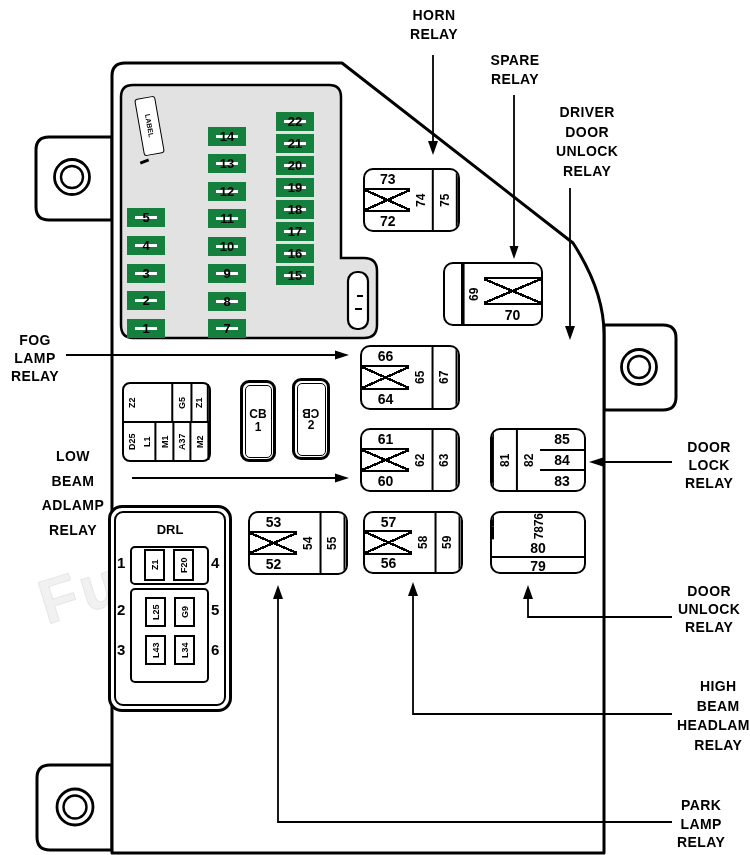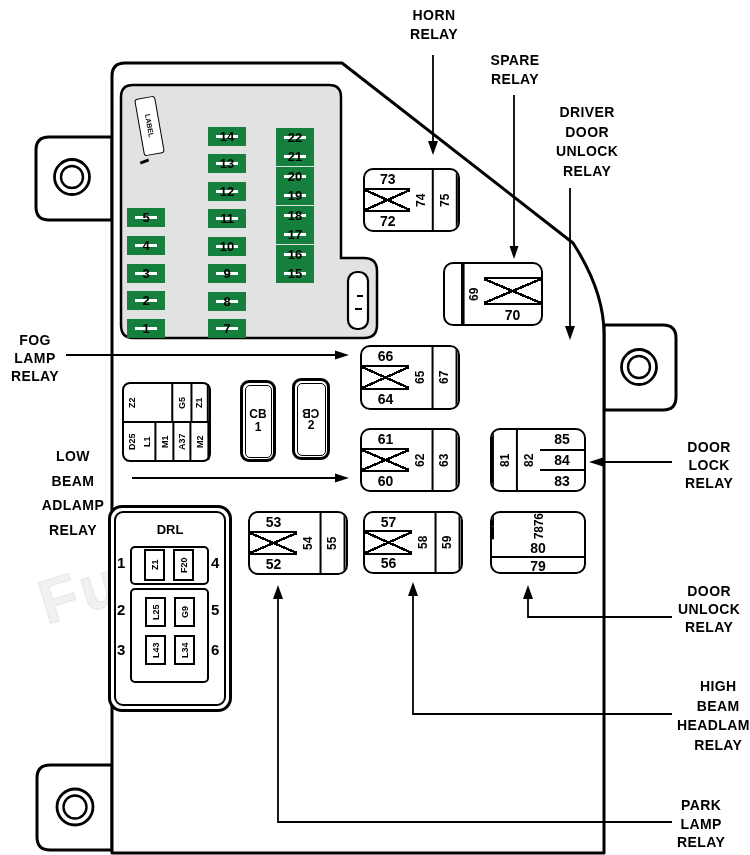--- a/index.html
+++ b/index.html
@@ -147,21 +147,21 @@
   <div class="fusecol" style="left:208px; top:127px; height:211px;">
     <span class="fuse">14</span>
     <span class="fuse">13</span>
     <span class="fuse">12</span>
     <span class="fuse">11</span>
     <span class="fuse">10</span>
     <span class="fuse">9</span>
     <span class="fuse">8</span>
     <span class="fuse">7</span>
   </div>
-  <div class="fusecol" style="left:276px; top:128px; height:155px;">
+  <div class="fusecol" style="left:276px; top:112px; height:173px;">
     <span class="fuse">22</span>
     <span class="fuse">21</span>
     <span class="fuse">20</span>
     <span class="fuse">19</span>
     <span class="fuse">18</span>
     <span class="fuse">17</span>
     <span class="fuse">16</span>
     <span class="fuse">15</span>
   </div>
 

